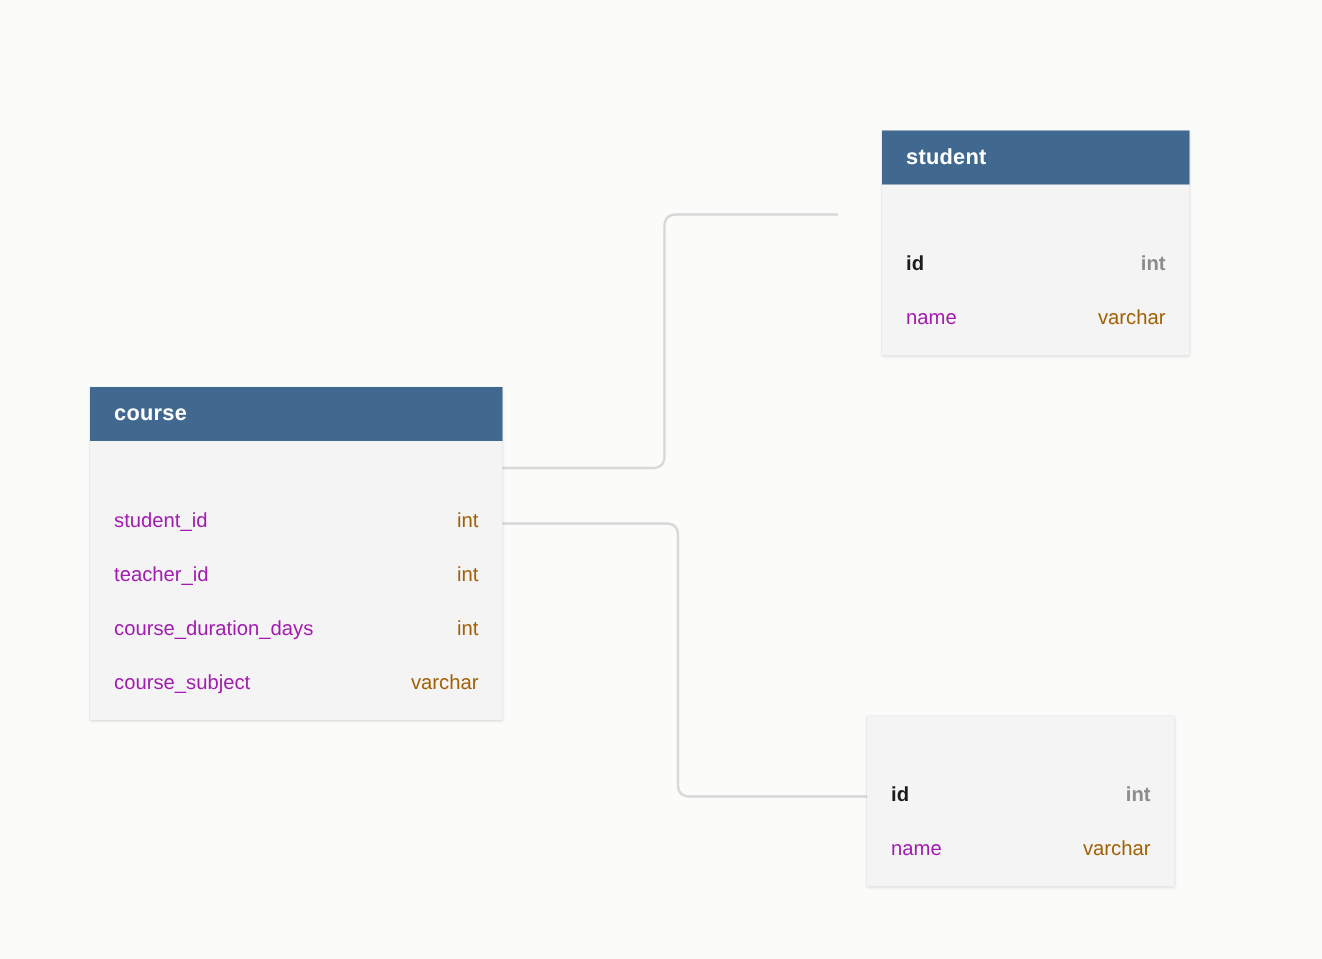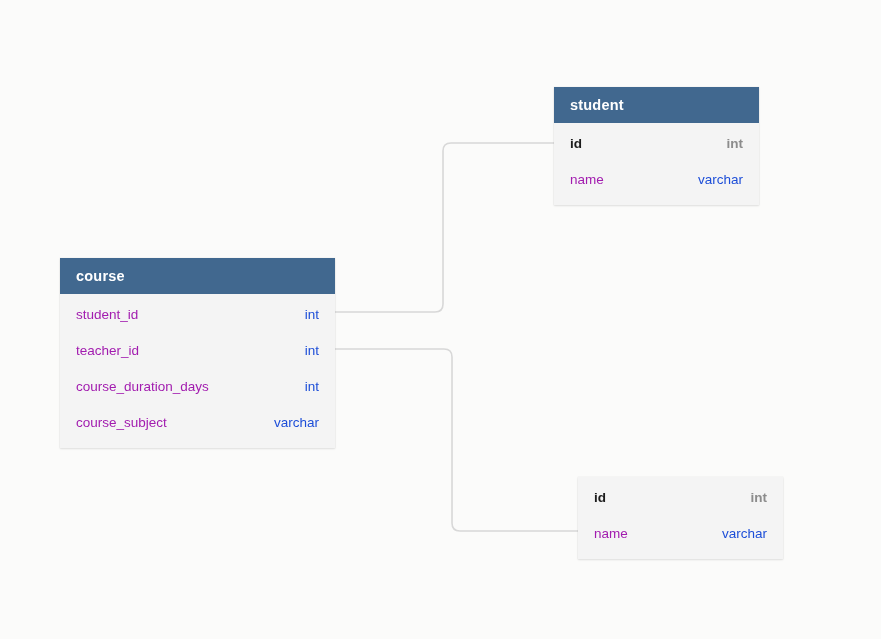--- a/index.html
+++ b/index.html
@@ -40,50 +40,51 @@
     font-size: 14.5px;
     font-weight: bold;
     display: flex;
     align-items: center;
     padding: 0 16px;
     box-sizing: border-box;
     letter-spacing: 0.2px;
   }
   .entity-rows {
     padding: 2px 0 8px 0;
+    margin-top: 32px;
   }
   .field-row {
     height: 36px;
     display: flex;
     align-items: center;
     justify-content: space-between;
     padding: 0 16px;
     box-sizing: border-box;
     font-size: 13.5px;
   }
   .field-name {
     color: #a21caf;
     white-space: nowrap;
   }
   .field-type {
-    color: #1d4ed8;
+    color: #a16207;
     white-space: nowrap;
   }
   .field-row.is-key .field-name {
     color: #1c1c1c;
     font-weight: bold;
   }
   .field-row.is-key .field-type {
     color: #8c8c8c;
     font-weight: bold;
   }
 
   
   #entity-course   { left: 60px;  top: 258px; width: 275px; }
-  #entity-student  { left: 554px; top: 87px;  }
+  #entity-student  { left: 588px; top: 87px;  }
   #entity-teacher  { left: 578px; top: 477px; }
 </style>
 </head>
 <body>
 
 <div id="canvas">
 
   <svg id="connectors" viewBox="0 0 881 639" xmlns="http://www.w3.org/2000/svg">
 
     <path d="M 335 312 L 435 312 Q 443 312 443 304 L 443 151 Q 443 143 451 143 L 558 143" fill="none" stroke="#d8d8d8" stroke-width="1.6" stroke-linecap="round"></path>

